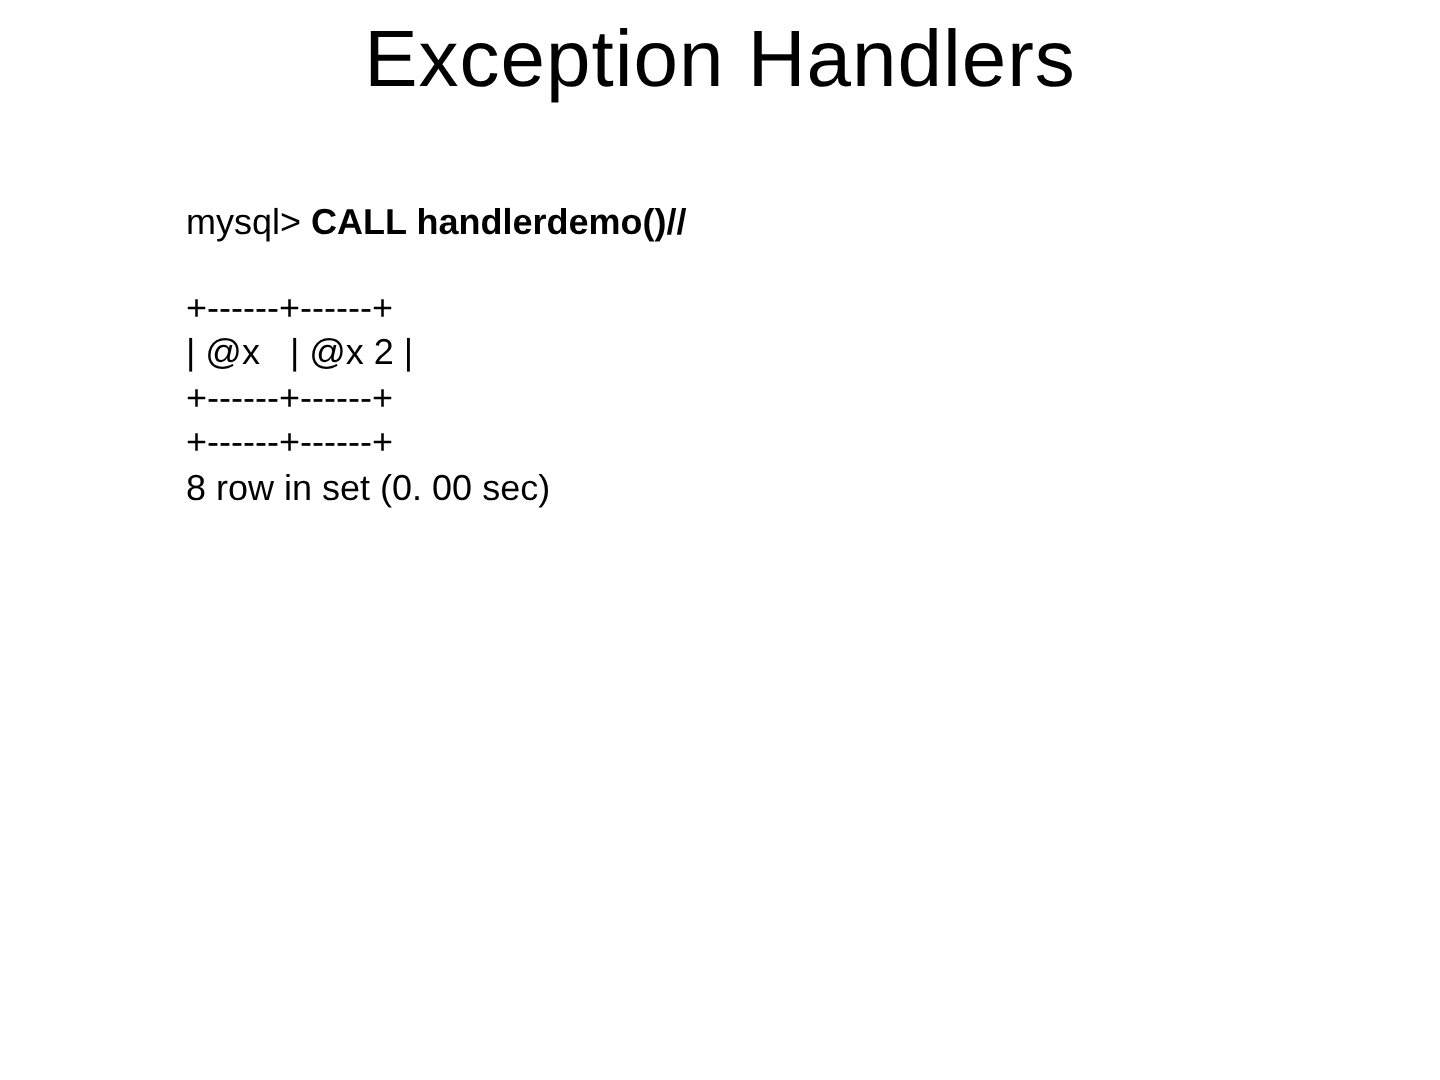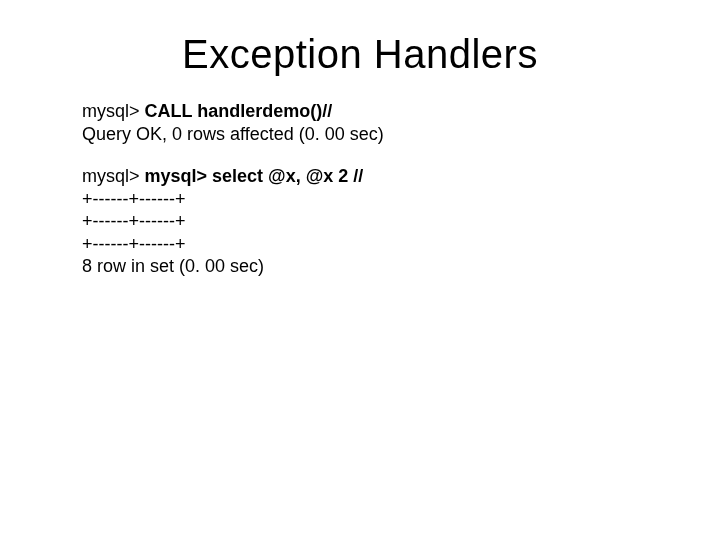--- a/index.html
+++ b/index.html
@@ -13,66 +13,66 @@
     overflow: hidden;
   }
   .slide {
     position: relative;
     width: 720px;
     height: 540px;
     box-sizing: border-box;
   }
   .title {
     position: absolute;
-    top: 32px;
+    top: 8px;
     left: 0;
     right: 0;
     text-align: center;
     font-size: 40px;
     font-weight: 400;
     letter-spacing: 0.5px;
   }
   .body {
     position: absolute;
     top: 100px;
     left: 82px;
     right: 60px;
     font-size: 18px;
     line-height: 1.25;
   }
   .block {
     margin-bottom: 20px;
   }
   .line {
     white-space: pre;
+    margin-left: 11px;
   }
   .bold {
     font-weight: 700;
   }
   .prompt {
     font-weight: 400;
   }
 </style>
 </head>
 <body>
 
 <div class="slide">
 
   <div class="title">Exception Handlers</div>
 
   <div class="body">
 
     <div class="block">
       <div class="line"><span class="prompt">mysql&gt; </span><span class="bold">CALL handlerdemo()//</span></div>
-      <div class="line">Query OK, 0 rows affected (0. 00 sec)</div>
     </div>
 
     <div class="block">
-      <div class="line"><span class="prompt">mysql&gt; </span><span class="bold">mysql&gt; select @x, @x 2 //</span></div>
       <div class="line">+------+------+</div>
+      <div class="line">| @x   | @x 2 |</div>
       <div class="line">+------+------+</div>
       <div class="line">+------+------+</div>
       <div class="line">8 row in set (0. 00 sec)</div>
     </div>
 
   </div>
 
 </div>
 
 </body></html>

